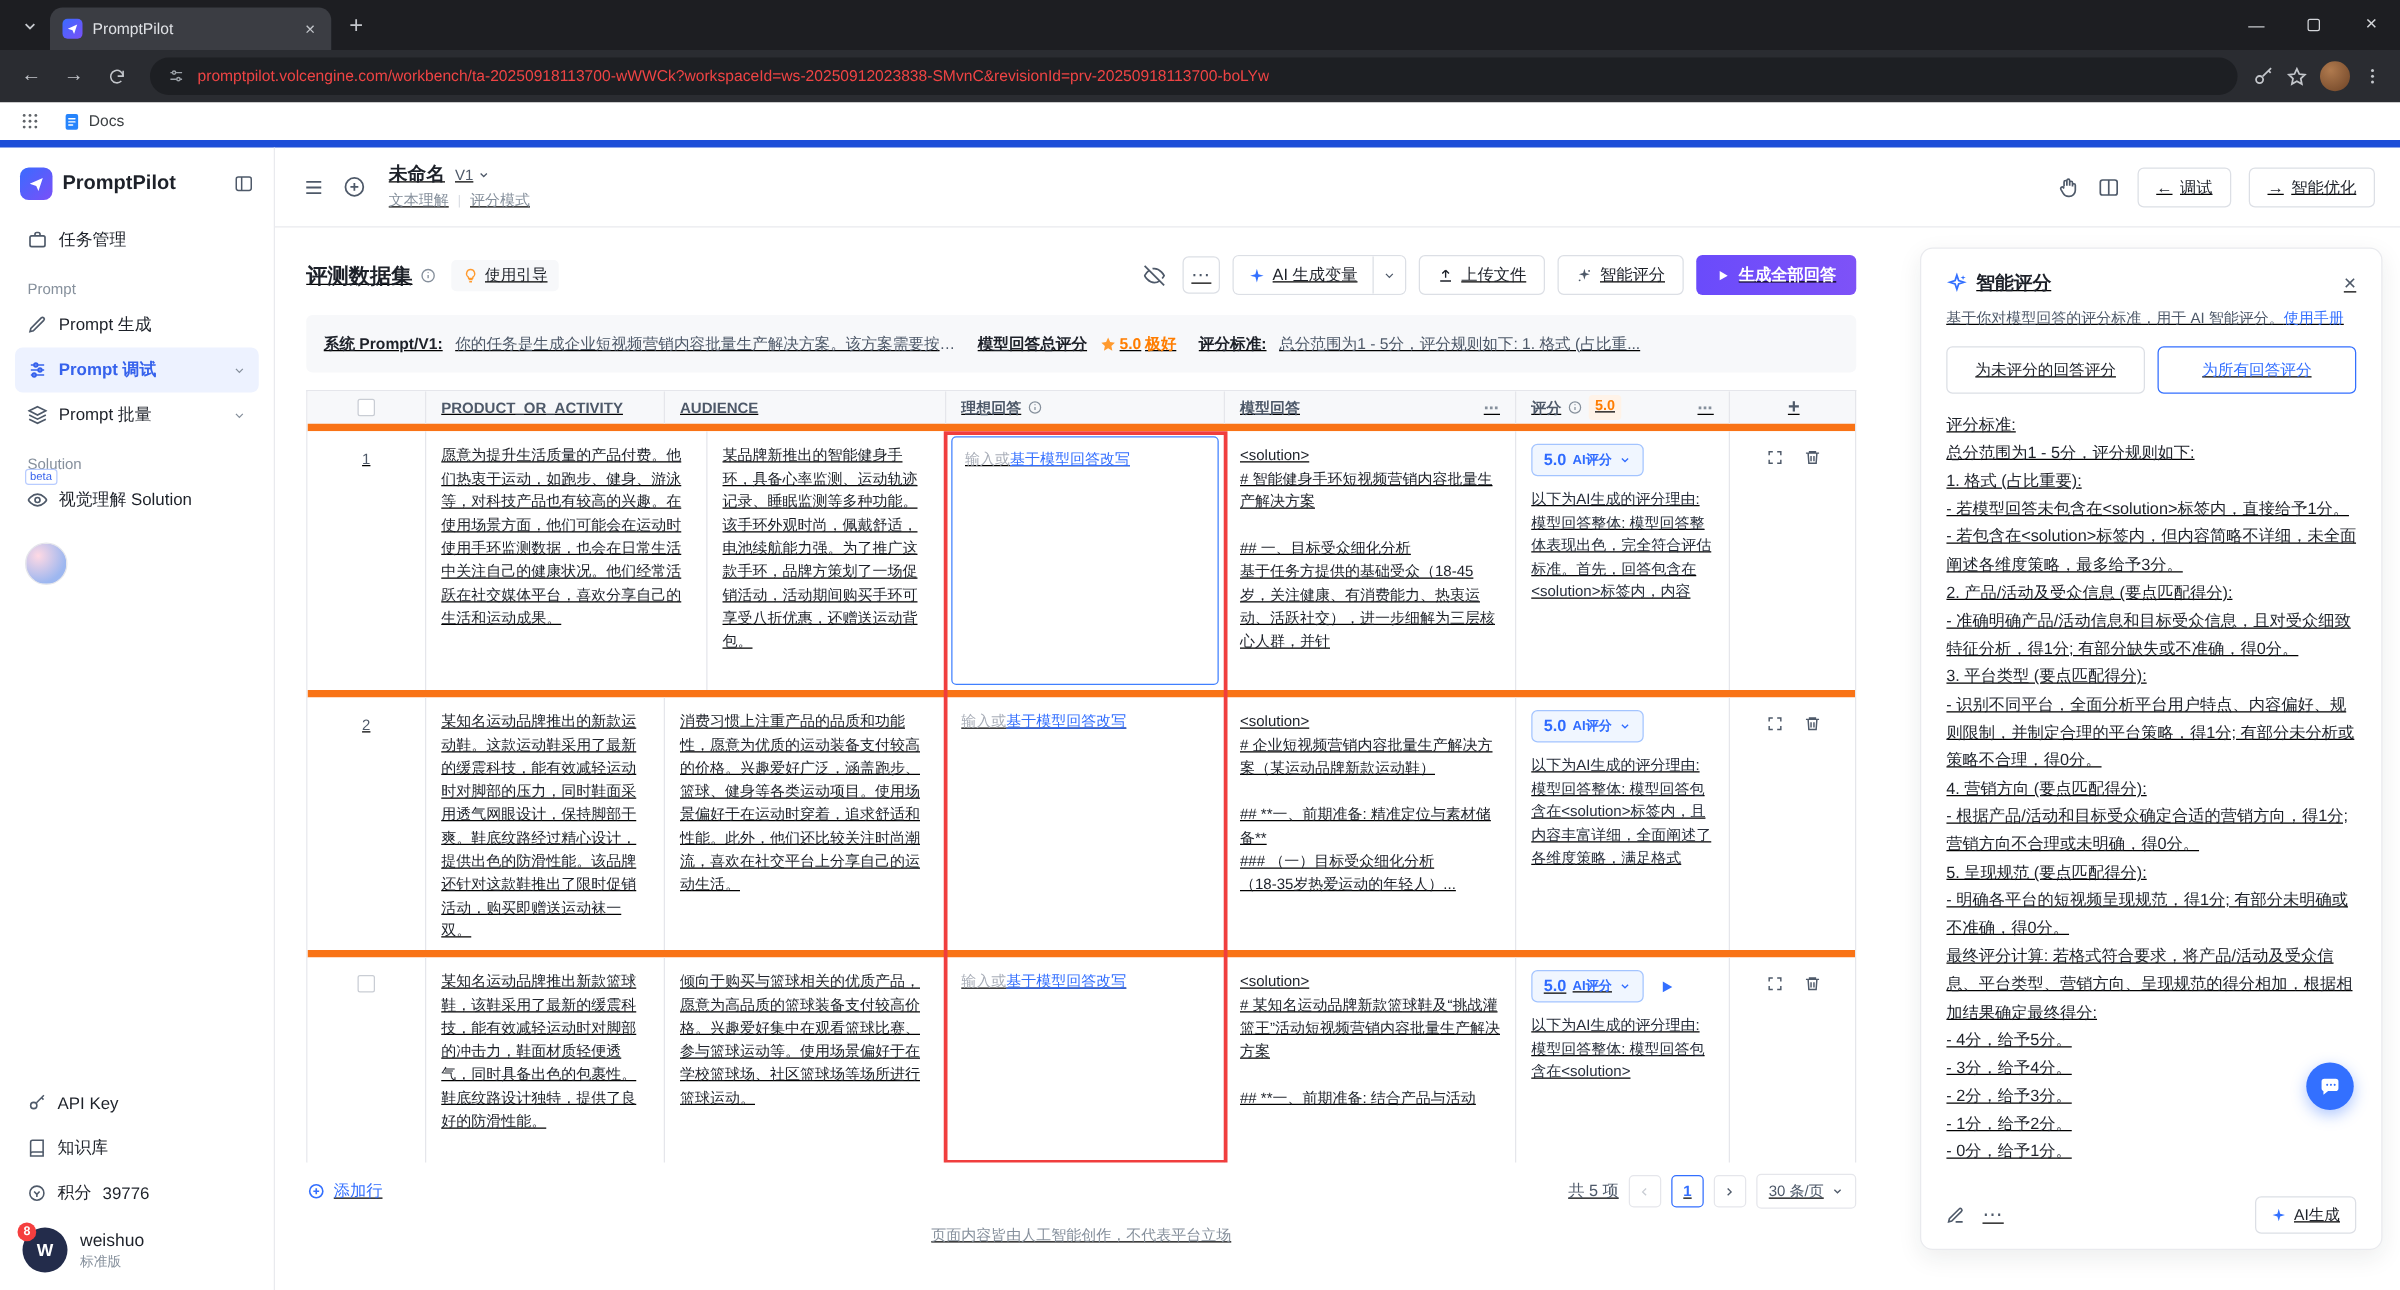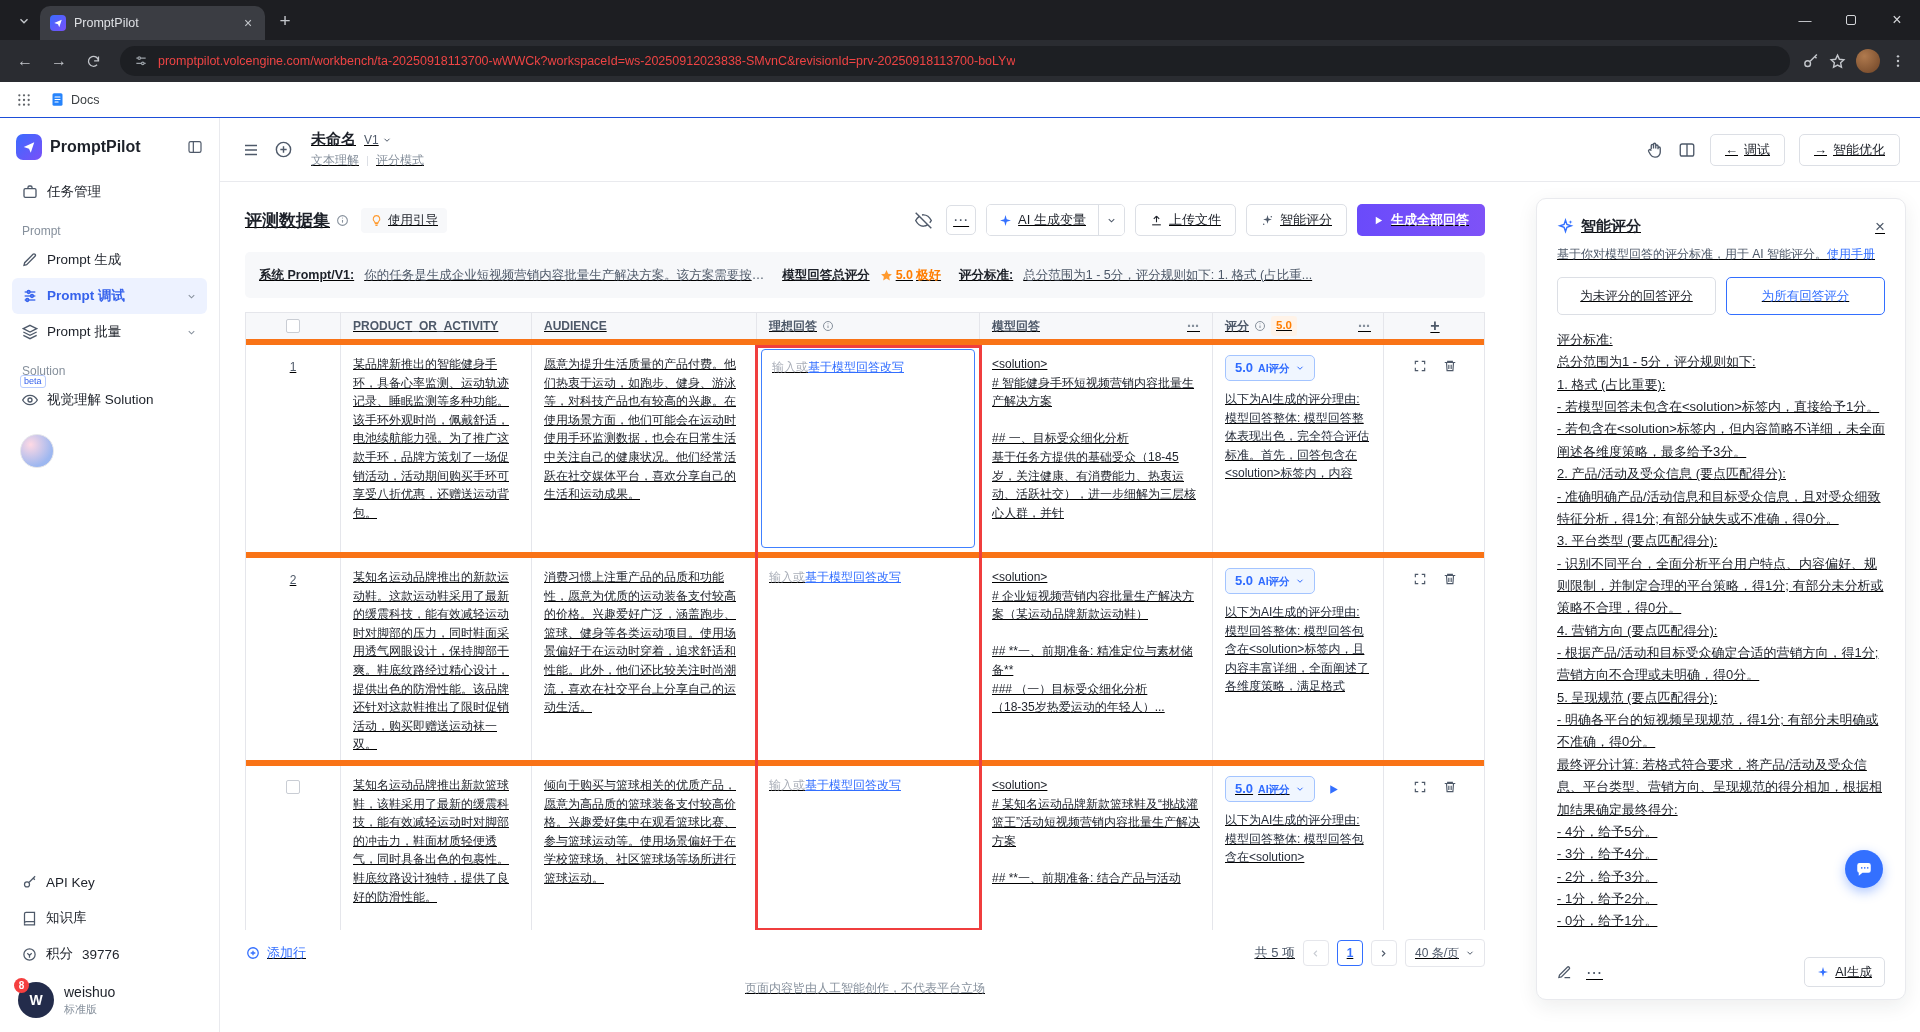--- a/index.html
+++ b/index.html
@@ -27,21 +27,21 @@
   .nav-ico { width:30px; height:30px; border-radius:50%; display:flex; align-items:center;
     justify-content:center; color:#c3c6cb; font-size:16px; cursor:pointer; }
   .omnibox { flex:1; height:30px; margin:0 8px; background:#1d1f23; border-radius:15px;
     display:flex; align-items:center; gap:10px; padding:0 14px; color:#ef4444; font-size:12.5px;
     white-space:nowrap; overflow:hidden; cursor:text; }
   .omni-url { overflow:hidden; text-overflow:ellipsis; }
   .tb-right { display:flex; align-items:center; gap:10px; padding-right:4px; }
   .avatar-sm { width:24px; height:24px; border-radius:50%;
     background:radial-gradient(circle at 35% 30%, #b07a4e, #6d4326); cursor:pointer; }
 
-  .bookmarks { height:36px; background:#fff; border-bottom:1px solid #1d4ed8;
+  .bookmarks { height:36px; background:#fff; border-bottom:6px solid #1d4ed8;
     display:flex; align-items:center; gap:18px; padding:0 16px; }
   .bm { display:flex; align-items:center; gap:6px; font-size:12.5px; color:#3c4043; cursor:pointer; }
 
   
   .app { display:flex; height:914px; }
   .sidebar { width:220px; flex:none; border-right:1px solid #e9eaee; display:flex;
     flex-direction:column; padding:14px 12px 12px; position:relative; }
   .logo-row { display:flex; align-items:center; gap:8px; padding:2px 4px 14px; }
   .logo-mark { width:26px; height:26px; border-radius:7px;
     background:linear-gradient(135deg,#3a6bff,#7a50f8); display:flex; align-items:center; justify-content:center; }
@@ -584,22 +584,22 @@
               <span class="score-badge-h">5.0</span>
               <span class="muted-dots">⋯</span>
             </div>
             <div class="t-cell c-act plus-col">+</div>
           </div>
 
           <div class="t-row r1">
             <div class="t-cell c-sel">
                 <span class="rownum">1</span>
               </div>
+            <div class="t-cell c-aud"><span>愿意为提升生活质量的产品付费。他们热衷于运动，如跑步、健身、游泳等，对科技产品也有较高的兴趣。在使用场景方面，他们可能会在运动时使用手环监测数据，也会在日常生活中关注自己的健康状况。他们经常活跃在社交媒体平台，喜欢分享自己的生活和运动成果。</span></div>
             <div class="t-cell c-prod"><span>某品牌新推出的智能健身手环，具备心率监测、运动轨迹记录、睡眠监测等多种功能。该手环外观时尚，佩戴舒适，电池续航能力强。为了推广这款手环，品牌方策划了一场促销活动，活动期间购买手环可享受八折优惠，还赠送运动背包。</span></div>
-            <div class="t-cell c-aud"><span>愿意为提升生活质量的产品付费。他们热衷于运动，如跑步、健身、游泳等，对科技产品也有较高的兴趣。在使用场景方面，他们可能会在运动时使用手环监测数据，也会在日常生活中关注自己的健康状况。他们经常活跃在社交媒体平台，喜欢分享自己的生活和运动成果。</span></div>
             <div class="t-cell c-ideal ideal-cell">
               <div class="ideal-focus">
                 <span class="ph">输入或</span><span class="ph ph-link">基于模型回答改写</span>
               </div>
             </div>
             <div class="t-cell c-model"><span class="ml">&lt;solution&gt;
 # 智能健身手环短视频营销内容批量生产解决方案
 
 ## 一、目标受众细化分析
 基于任务方提供的基础受众（18-45岁，关注健康、有消费能力、热衷运动、活跃社交），进一步细解为三层核心人群，并针</span></div>
@@ -733,21 +733,21 @@
                   <path d="M15 6l-6 6 6 6"></path>
                 </svg>
             </span>
             <span class="pg-box cur">1</span>
             <span class="pg-box">
               <svg viewBox="0 0 24 24" width="11" height="11" fill="none" stroke="#4e5969" stroke-width="2.4">
                   <path d="M9 6l6 6-6 6"></path>
                 </svg>
             </span>
             <span class="pg-size">
-              <span>40 条/页</span>
+              <span>30 条/页</span>
               <svg viewBox="0 0 24 24" width="10" height="10" fill="none" stroke="currentColor" stroke-width="2.4">
                   <path d="M6 9l6 6 6-6"></path>
                 </svg>
             </span>
           </div>
         </div>
 
         <div class="page-footer">页面内容皆由人工智能创作，不代表平台立场</div>
       </section>
 

